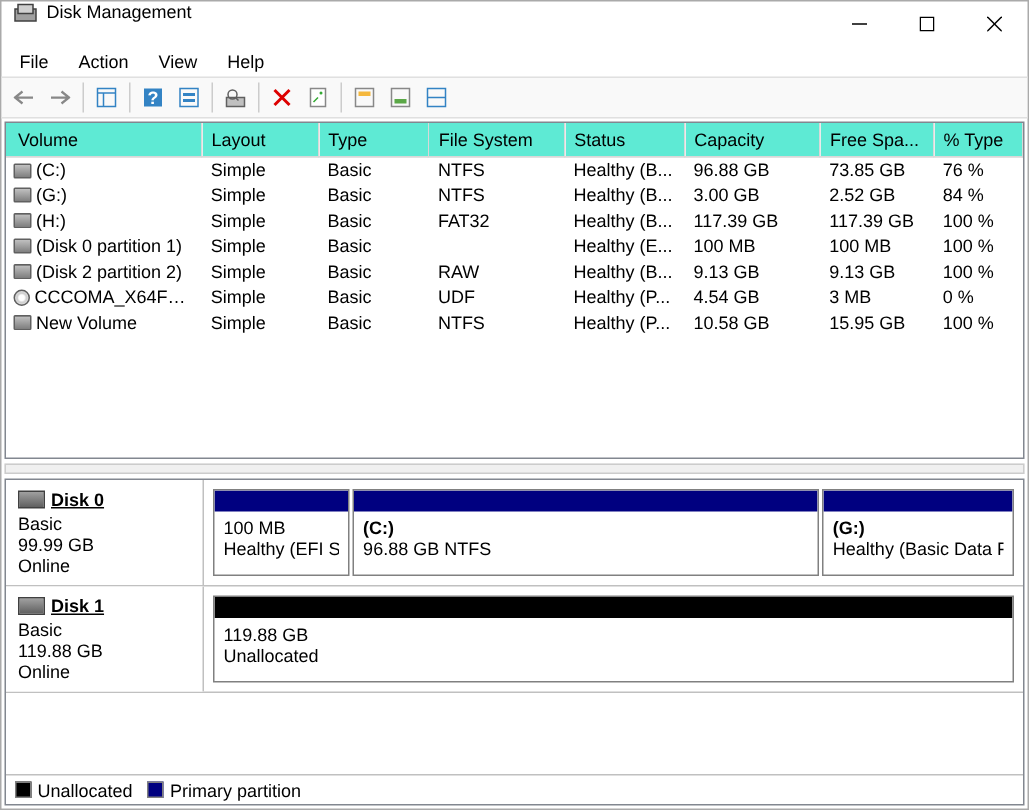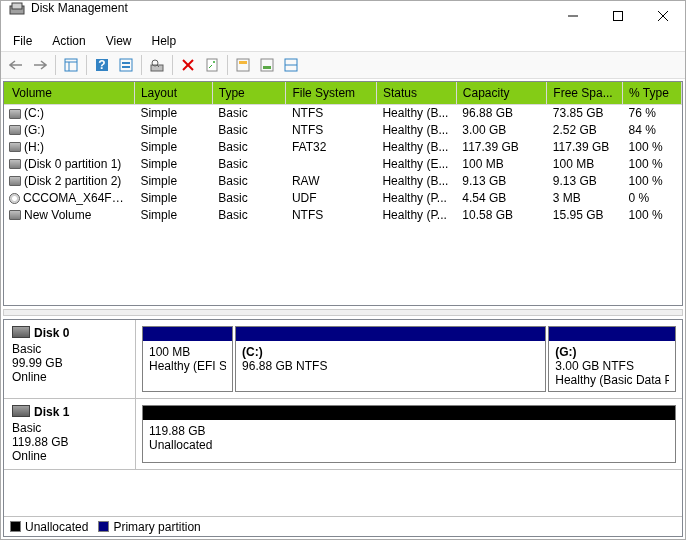--- a/index.html
+++ b/index.html
@@ -11,31 +11,31 @@
 .titlebar .btn svg { width: 10px; height: 10px; }
 .menubar { height: 20px; display: flex; align-items: center; padding: 0 4px; gap: 4px; }
 .menubar span { padding: 2px 8px; }
 .toolbar { height: 28px; border-top: 1px solid #e0e0e0; border-bottom: 1px solid #e0e0e0; display: flex; align-items: center; padding: 0 4px; gap: 2px; background: #f9f9f9; }
 .toolbar .tb { width: 22px; height: 22px; display: flex; align-items: center; justify-content: center; }
 .toolbar .sep { width: 1px; height: 20px; background: #ccc; margin: 0 2px; }
 .content { flex: 1; display: flex; flex-direction: column; padding: 2px; overflow: hidden; }
 .toppane { border: 1px solid #828790; height: 225px; overflow: auto; background: #fff; }
 table { border-collapse: collapse; width: 100%; table-layout: fixed; }
 th, td { text-align: left; padding: 1px 6px; white-space: nowrap; overflow: hidden; text-overflow: ellipsis; height: 17px; vertical-align: middle; }
-th { background: #84cc16; border-right: 1px solid #d8d8d8; border-bottom: 1px solid #d8d8d8; font-weight: normal; height: 22px; position: sticky; top: 0; }
+th { background: #5eead4; border-right: 1px solid #d8d8d8; border-bottom: 1px solid #d8d8d8; font-weight: normal; height: 22px; position: sticky; top: 0; }
 th:first-child { padding-left: 8px; }
 td.volcell { padding-left: 2px; }
 .volicon { width: 12px; height: 10px; display: inline-block; vertical-align: middle; margin-right: 3px; margin-left: 3px; background: linear-gradient(#c0c0c0,#808080); border: 1px solid #606060; border-radius: 1px; }
 .volicon.cd { background: radial-gradient(circle,#fff 2px,#ccc 3px,#eee 6px); border-radius: 50%; width: 11px; height: 11px; }
 .splitter { height: 7px; background: #f0f0f0; border: 1px solid #ccc; margin: 3px 0; }
 .bottompane { border: 1px solid #828790; flex: 1; overflow: hidden; display: flex; flex-direction: column; }
 .diskrows { flex: 1; overflow-y: auto; }
 .diskrow { display: flex; border-bottom: 1px solid #c0c0c0; }
 .diskinfo { width: 132px; padding: 6px 8px; border-right: 1px solid #c0c0c0; background: #fff; }
-.diskinfo .dname { display: flex; gap: 4px; margin-bottom: 2px; }
+.diskinfo .dname { display: flex; align-items: center; gap: 4px; margin-bottom: 2px; text-decoration: underline; }
 .diskicon { width: 18px; height: 12px; background: linear-gradient(#a0a0a0,#606060); border: 1px solid #404040; }
 .partitions { flex: 1; display: flex; padding: 6px; gap: 2px; }
 .part { border: 1px solid #808080; display: flex; flex-direction: column; overflow: hidden; }
 .partbar { height: 14px; }
 .partbody { padding: 4px 6px; flex: 1; line-height: 14px; overflow: hidden; }
 .partbody .pl { white-space: nowrap; overflow: hidden; }
 .bar-primary { background: #000080; }
 .bar-unalloc { background: #000000; }
 .legend { border-top: 1px solid #c0c0c0; height: 20px; display: flex; align-items: center; padding: 0 6px; gap: 4px; background: #fff; font-size: 11px; }
 .legbox { width: 11px; height: 11px; border: 1px solid #808080; display: inline-block; }
@@ -283,21 +283,20 @@
     <div class="partbody">
       <div class="pl"><b>(C:)</b></div>
       <div class="pl">96.88 GB NTFS</div>
     </div>
   </div>
 
   <div class="part" style="flex: 0.24 1 0%;">
     <div class="partbar bar-primary"></div>
     <div class="partbody">
       <div class="pl"><b>(G:)</b></div>
-      <div class="pl">3.00 GB NTFS</div>
       <div class="pl">Healthy (Basic Data Partition)</div>
     </div>
   </div>
 </div>
   </div>
 
   <div class="diskrow">
     <div class="diskinfo">
       <div class="dname">
               <span class="diskicon"></span>

